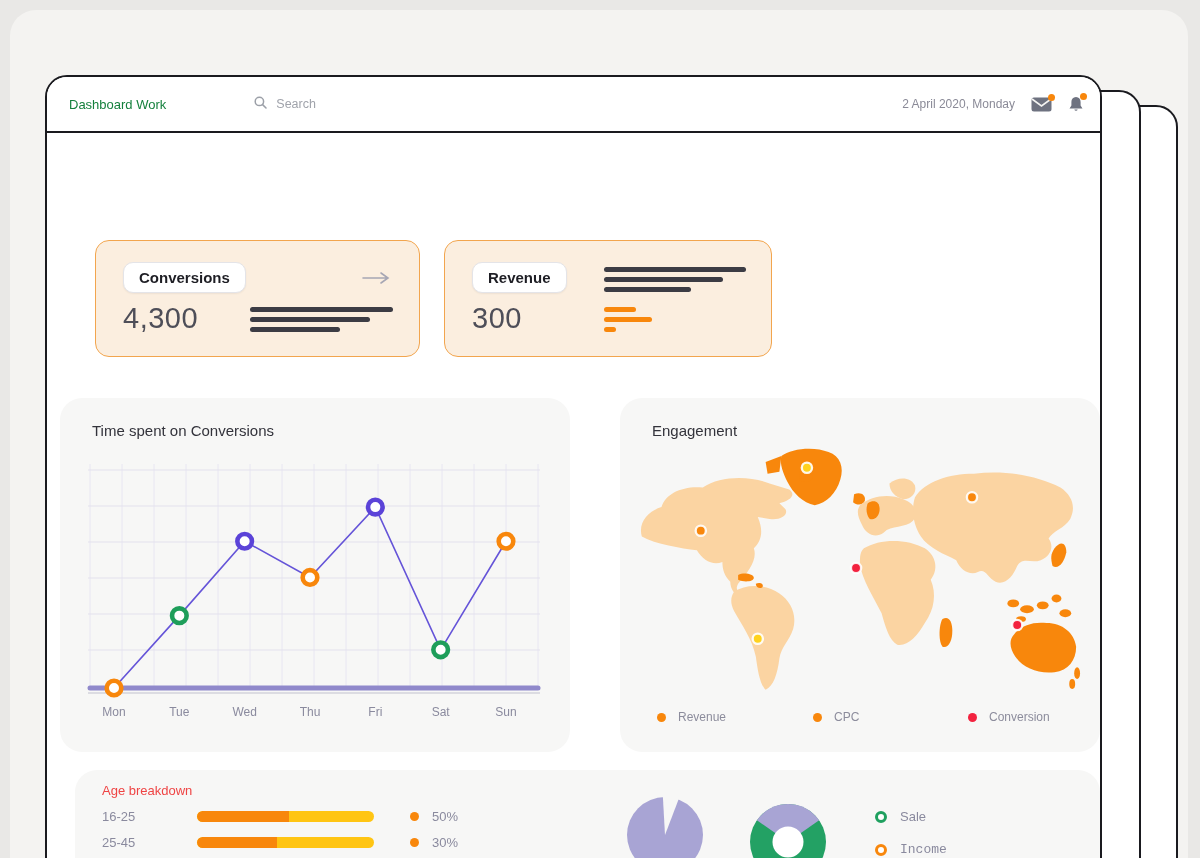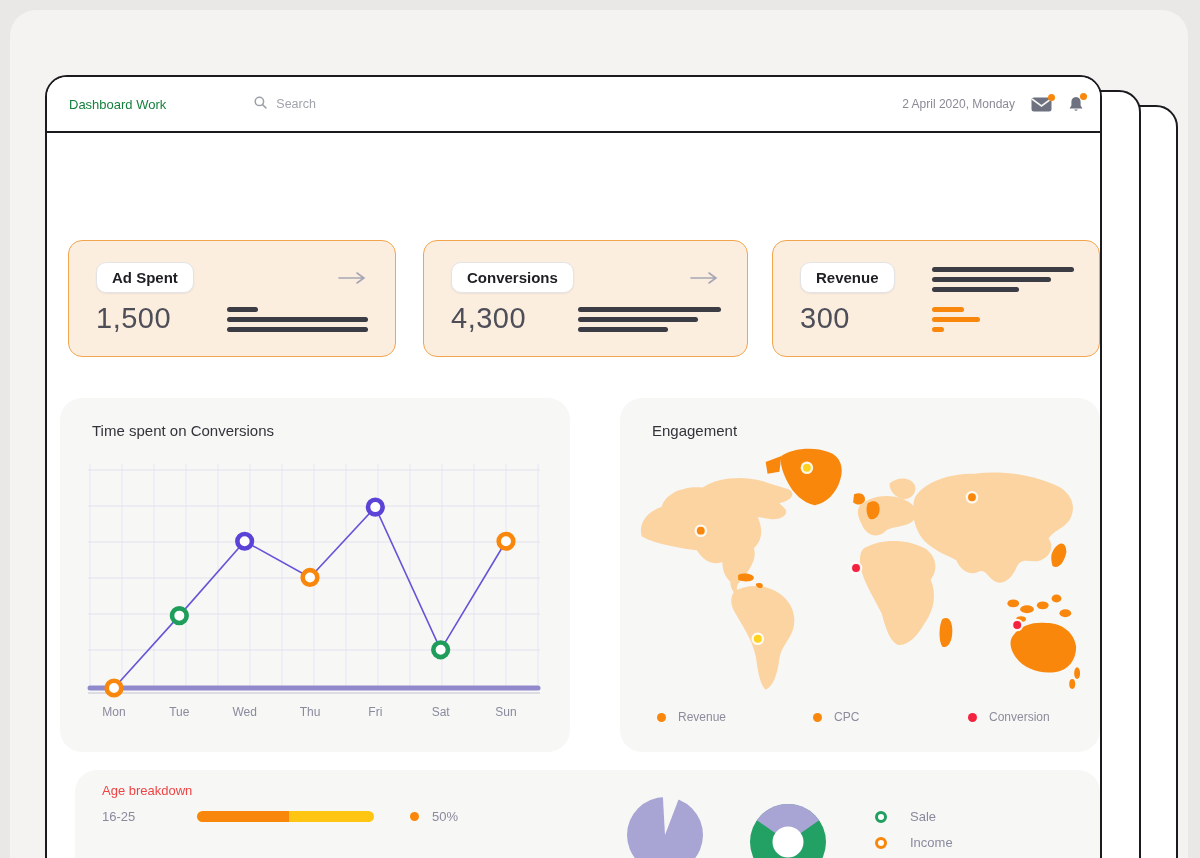--- a/index.html
+++ b/index.html
@@ -57,22 +57,22 @@
   .age-title { position:absolute; left:27px; top:13px; font-size:13px; color:#ef4444; }
   .age-row { position:absolute; left:27px; height:16px; display:flex; align-items:center;justify-content:center; }
   #age-row-0 { top:38px; } #age-row-1 { top:64px; }
   .age-label { width:95px; font-size:13px; color:#8A8A9E; }
   .age-bar { width:177px; height:11px; border-radius:6px; background:#FFC513; overflow:hidden; position:relative; }
   .age-bar-fill { position:absolute; left:0; top:0; bottom:0; background:#F8870C; border-radius:6px 0 0 6px; }
   .age-dot { width:9px; height:9px; border-radius:50%; background:#F8870C; margin-left:36px; }
   .age-pct { margin-left:13px; font-size:13px; color:#8A8A9E; }
   .donut-svg { position:absolute; }
   #donut-0 { left:550px; top:25px; } #donut-1 { left:673px; top:32px; }
-  .age-legend-row { position:absolute; left:800px; display:flex; align-items:center; gap:23px;justify-content:space-between; }
-  #age-legend-0 { top:39px; } #age-legend-1 { top:65px; }
+  .age-legend-row { position:absolute; left:800px; display:flex; align-items:center; gap:13px;justify-content:space-between; }
+  #age-legend-0 { top:39px; } #age-legend-1 { top:72px;font-family:Liberation Mono, monospace; }
   .age-legend-ring { width:12px; height:12px; border-radius:50%; border:3px solid #1FA05F; background:#fff; }
 </style>
 </head>
 <body>
 
 <div class="outer-frame"></div>
 <div class="sheet" id="sheet3"></div>
 <div class="sheet" id="sheet2"></div>
 
 <div class="sheet" id="main-window">
@@ -100,32 +100,20 @@
         <svg width="16" height="17" viewBox="0 0 16 17">
             <path d="M8 1 C5 1 3.4 3.2 3.4 6 L3.4 9.5 L1.5 12.5 L14.5 12.5 L12.6 9.5 L12.6 6 C12.6 3.2 11 1 8 1 Z" fill="#6E7280"></path>
             <path d="M6.3 13.5 a1.8 1.8 0 0 0 3.4 0 Z" fill="#6E7280"></path>
           </svg>
       </span>
     </div>
   </div>
 
   <div class="stats">
 
-    <div class="stat-card" id="stat-0">
-      <div class="stat-pill">Ad Spent</div>
-      <div class="stat-value">1,500</div>
-      <span class="stat-arrow">
-        <svg width="30" height="14" viewBox="0 0 30 14">
-            <path d="M2 7 H26 M20 2 L27 7 L20 12" stroke="#A6A6B4" fill="none" stroke-width="1.6" stroke-linecap="round"></path>
-          </svg>
-      </span>
-      <div class="sk" style="left:158px;top:66px;width:31px"></div>
-      <div class="sk" style="left:158px;top:76px;width:141px"></div>
-      <div class="sk" style="left:158px;top:86px;width:141px"></div>
-    </div>
 
     <div class="stat-card" id="stat-1">
       <div class="stat-pill">Conversions</div>
       <div class="stat-value">4,300</div>
       <span class="stat-arrow">
         <svg width="30" height="14" viewBox="0 0 30 14">
             <path d="M2 7 H26 M20 2 L27 7 L20 12" stroke="#A6A6B4" fill="none" stroke-width="1.6" stroke-linecap="round"></path>
           </svg>
       </span>
       <div class="sk" style="left:154px;top:66px;width:143px"></div>
@@ -241,20 +229,28 @@
     <div class="age-title">Age breakdown</div>
 
     <div class="age-row" id="age-row-0">
       <span class="age-label">16-25</span>
       <span class="age-bar" style="background: rgb(255, 197, 19);">
           <span class="age-bar-fill" style="width: 92px; background: rgb(248, 135, 12);"></span>
         </span>
       <span class="age-dot" style="background: rgb(248, 135, 12);"></span>
       <span class="age-pct">50%</span>
     </div>
+    <div class="age-row" id="age-row-1">
+      <span class="age-label">25-45</span>
+      <span class="age-bar" style="background: rgb(255, 197, 19);">
+          <span class="age-bar-fill" style="width: 80px; background: rgb(248, 135, 12);"></span>
+        </span>
+      <span class="age-dot" style="background: rgb(248, 135, 12);"></span>
+      <span class="age-pct">30%</span>
+    </div>
 
     <svg class="donut-svg" id="donut-0" width="80" height="80" viewBox="0 0 80 80">
         <circle cx="40" cy="40" r="38" fill="#A8A4D4"></circle>
         <path d="M40,40 L37.5,-5 L56,-2 Z" fill="#F7F7F6"></path>
       </svg>
     <svg class="donut-svg" id="donut-1" width="80" height="80" viewBox="0 0 80 80">
         <circle cx="40" cy="40" r="38" fill="#23A164"></circle>
         <path d="M40,40 L8.87222231701832,18.204095418660238 A38,38 0 0 1 71.12777768298169,18.204095418660252 Z" fill="#A8A4D4"></path>
         <circle cx="40" cy="40" r="15.5" fill="#ffffff"></circle>
       </svg>

